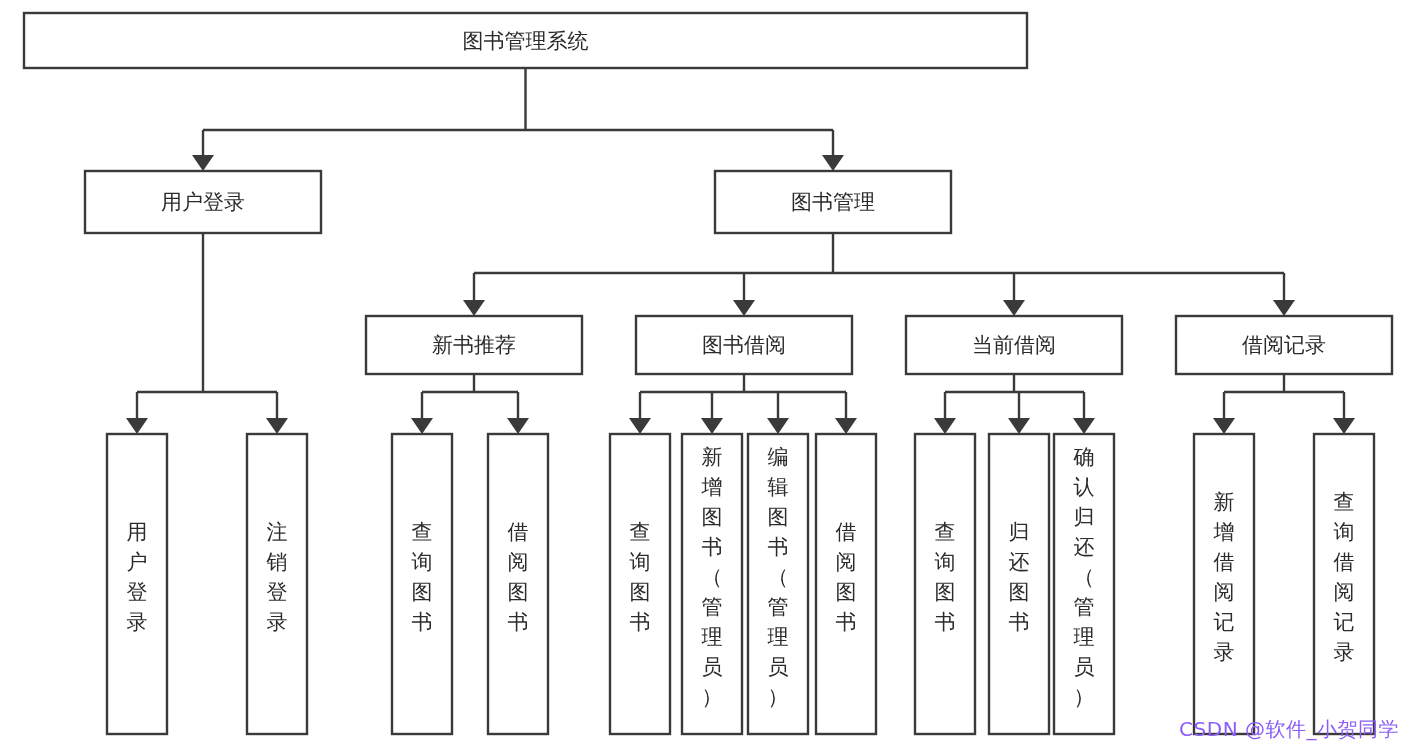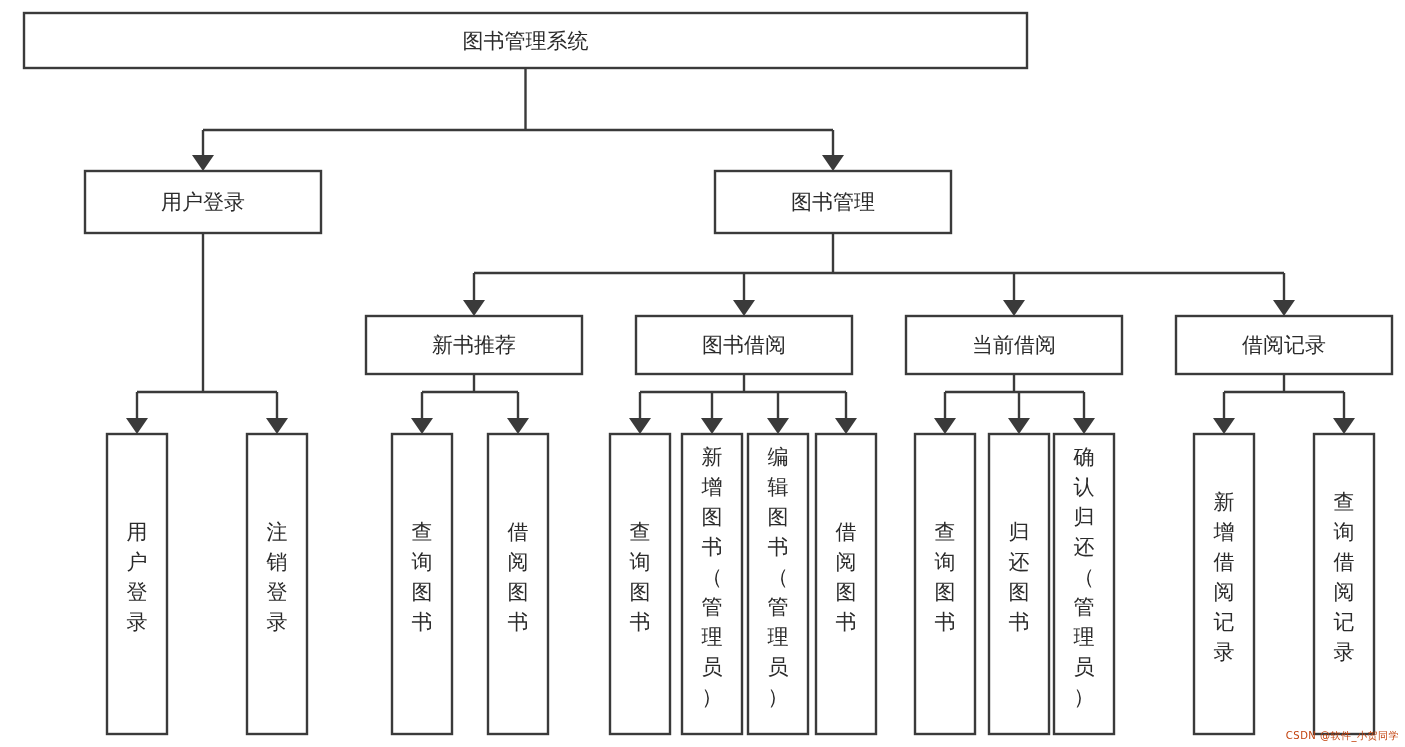--- a/index.html
+++ b/index.html
@@ -56,22 +56,22 @@
   }
   .arrow-head {
     fill: #3a3a3a;
     stroke: none;
   }
   .watermark {
     position: absolute;
     right: 10px;
     bottom: 4px;
     font-family: "DejaVu Sans", "Liberation Sans", sans-serif;
-    font-size: 10px;
-    color: #c2410c;
+    font-size: 20px;
+    color: #8b5cf6;
     white-space: nowrap;
     letter-spacing: 0.5px;
     pointer-events: none;
   }
 </style>
 </head>
 <body>
 
 <div id="diagram-root">
   <svg id="tree-svg" viewBox="0 0 1405 747" xmlns="http://www.w3.org/2000/svg">

